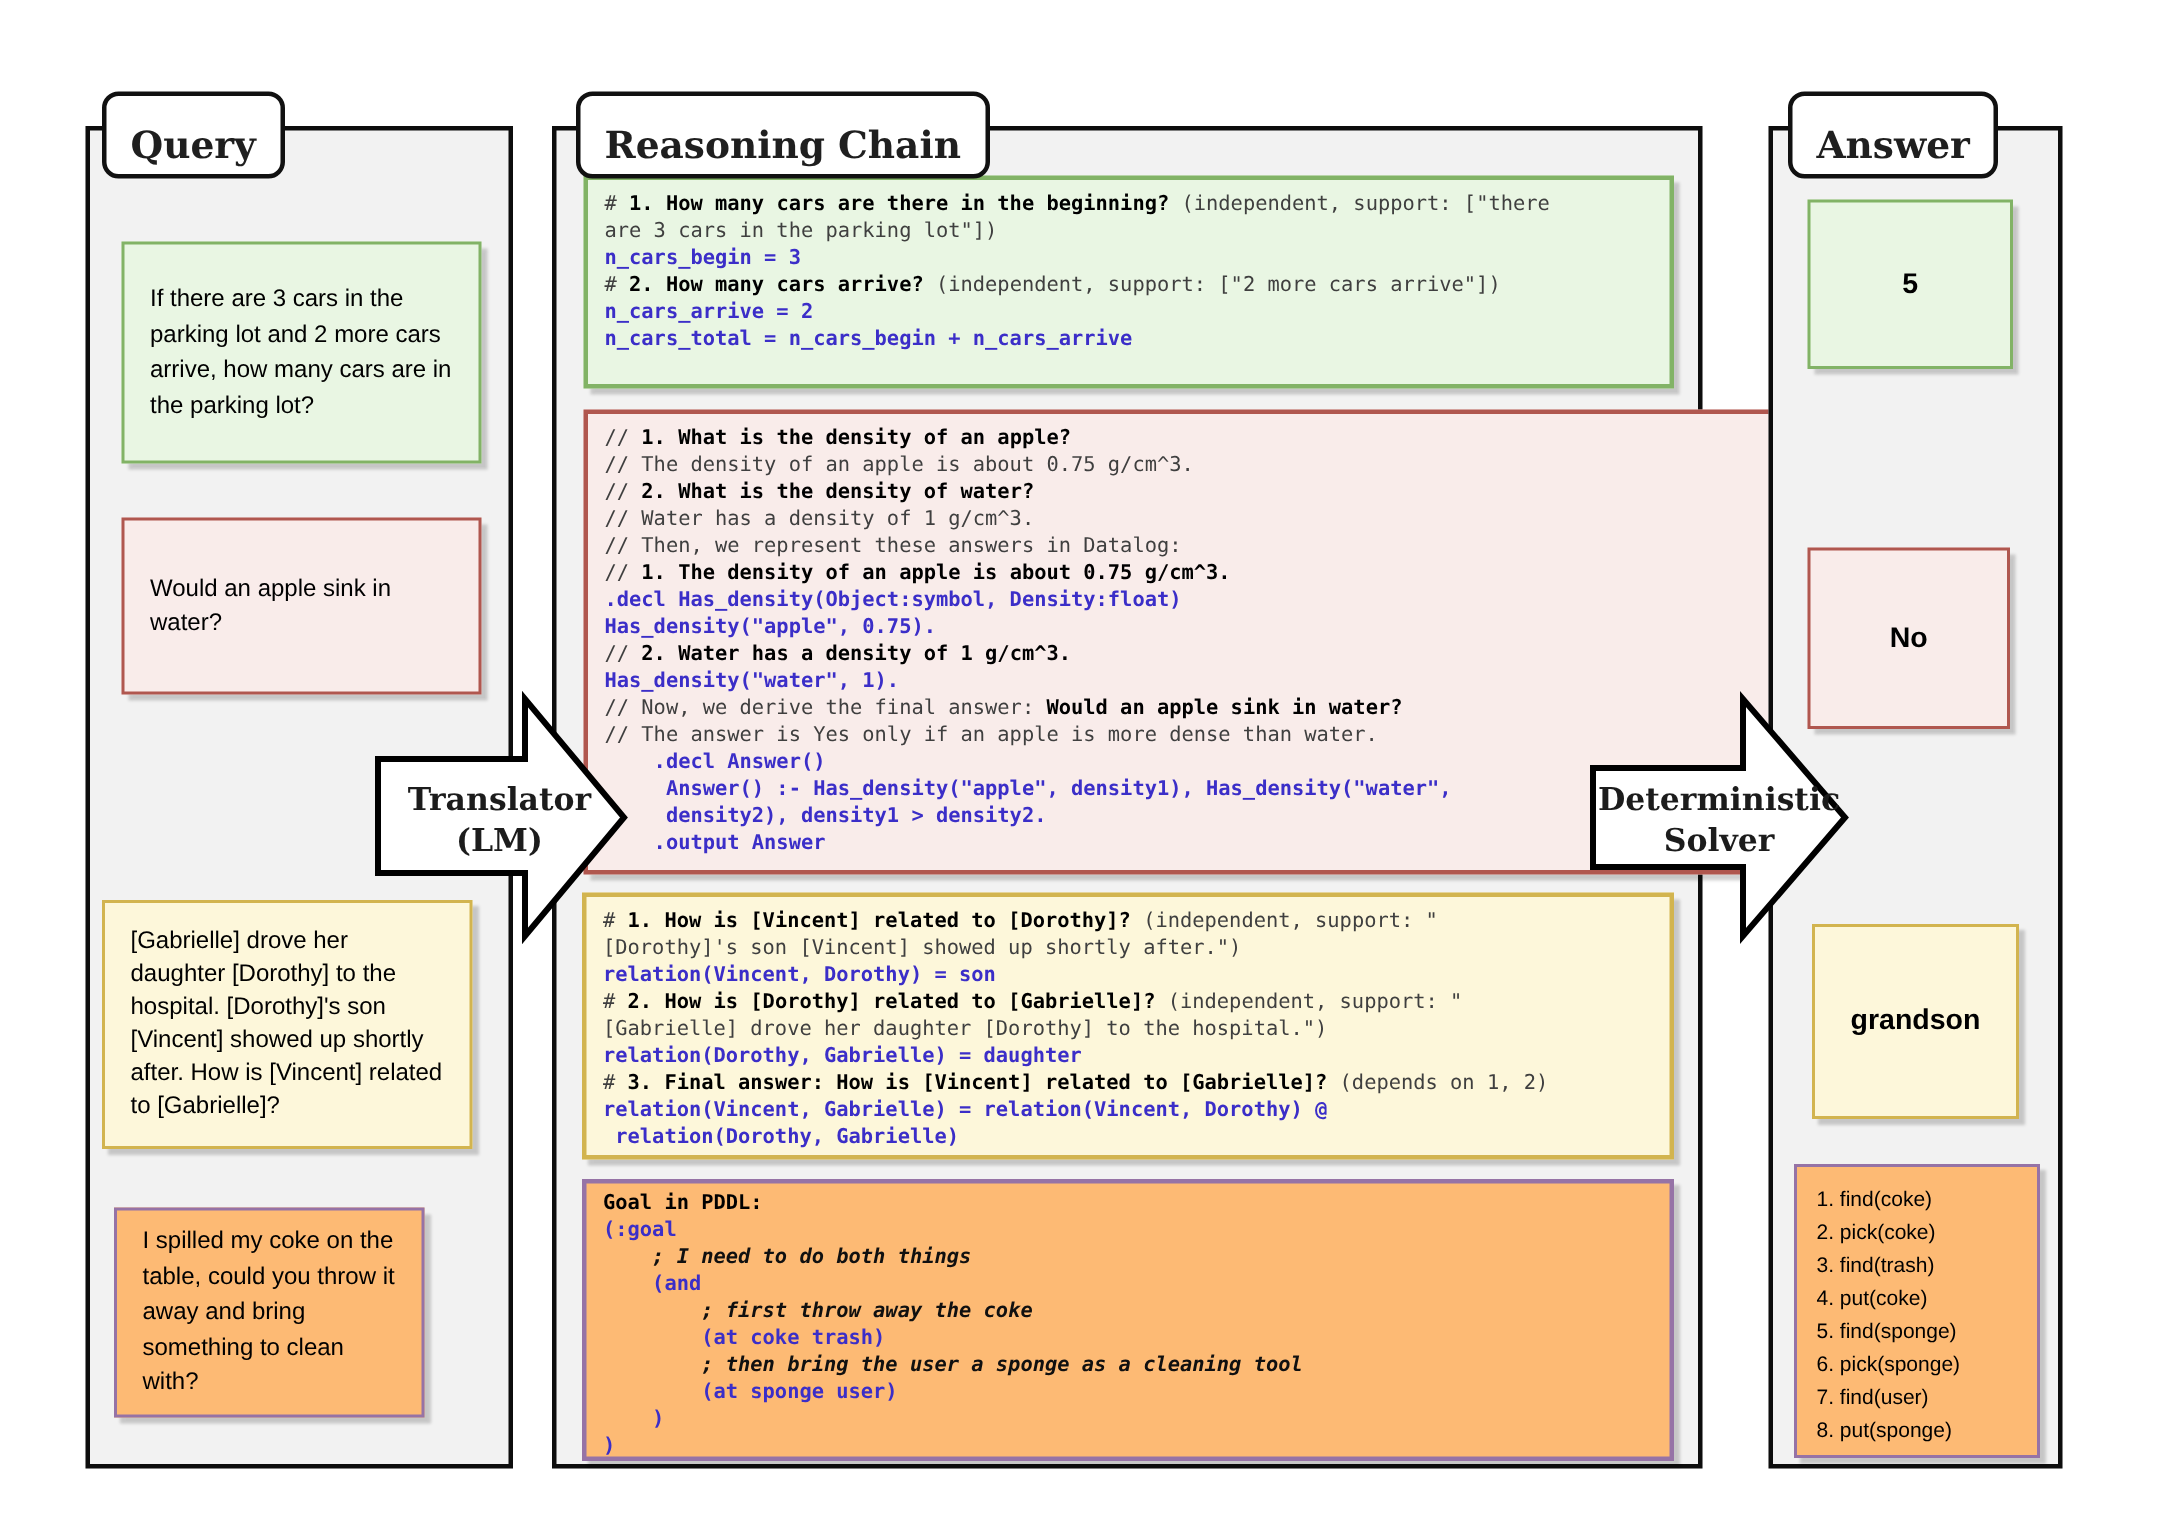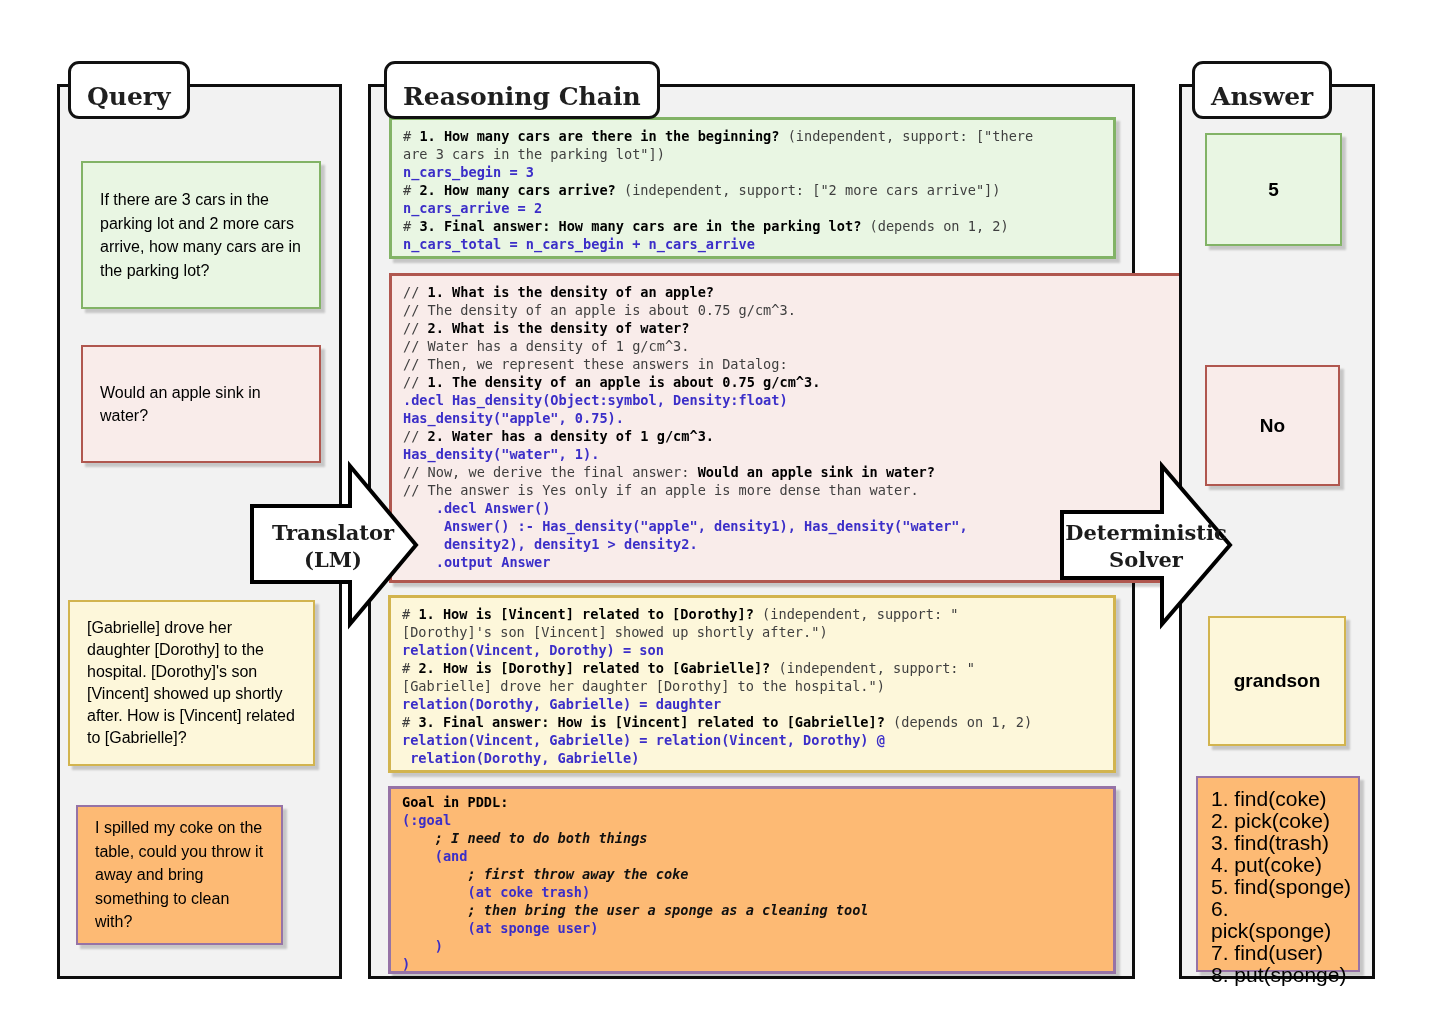--- a/index.html
+++ b/index.html
@@ -54,21 +54,21 @@
   .cl .c{color:#3f3f3f;}
   .cl .k{color:#3b2ec8;font-weight:bold;}
   .cl .i{color:#101010;font-weight:bold;font-style:italic;}
   
   .acard{display:flex;align-items:center;justify-content:center;
     font-weight:bold;font-size:19px;color:#000;}
   #a-0{left:23px;top:46px;width:137px;height:113px;}
   #a-1{left:23px;top:278px;width:135px;height:121px;}
   #a-2{left:26px;top:529px;width:138px;height:130px;}
   #a-3{left:14px;top:689px;width:164px;height:196px;
-    display:block;font-weight:normal;font-size:21px;line-height:22px;
+    display:block;font-weight:normal;font-size:14px;line-height:22px;
     padding:10px 6px 6px 13px;}
   
   #arrow-layer{position:absolute;left:0;top:0;z-index:6;pointer-events:none;}
   .arrow-label{
     font-family:"DejaVu Serif","Liberation Serif",serif;
     font-weight:bold;font-size:21px;fill:#1c1c1c;text-anchor:middle;
   }
 </style>
 </head>
 <body>
@@ -90,21 +90,20 @@
     </div>
   </section>
 
   <section class="panel" id="panel-reasoning">
     <div class="card rbox green" id="r-0">
         <div class="cl"><span class="c"># </span><span class="b">1. How many cars are there in the beginning?</span><span class="c"> (independent, support: ["there</span></div>
         <div class="cl"><span class="c">are 3 cars in the parking lot"])</span></div>
         <div class="cl"><span class="k">n_cars_begin = 3</span></div>
         <div class="cl"><span class="c"># </span><span class="b">2. How many cars arrive?</span><span class="c"> (independent, support: ["2 more cars arrive"])</span></div>
         <div class="cl"><span class="k">n_cars_arrive = 2</span></div>
-        <div class="cl"><span class="c"># </span><span class="b">3. Final answer: How many cars are in the parking lot?</span><span class="c"> (depends on 1, 2)</span></div>
         <div class="cl"><span class="k">n_cars_total = n_cars_begin + n_cars_arrive</span></div>
       </div>
     <div class="card rbox red" id="r-1">
         <div class="cl"><span class="c">// </span><span class="b">1. What is the density of an apple?</span></div>
         <div class="cl"><span class="c">// The density of an apple is about 0.75 g/cm^3.</span></div>
         <div class="cl"><span class="c">// </span><span class="b">2. What is the density of water?</span></div>
         <div class="cl"><span class="c">// Water has a density of 1 g/cm^3.</span></div>
         <div class="cl"><span class="c">// Then, we represent these answers in Datalog:</span></div>
         <div class="cl"><span class="c">// </span><span class="b">1. The density of an apple is about 0.75 g/cm^3.</span></div>
         <div class="cl"><span class="k">.decl Has_density(Object:symbol, Density:float)</span></div>

